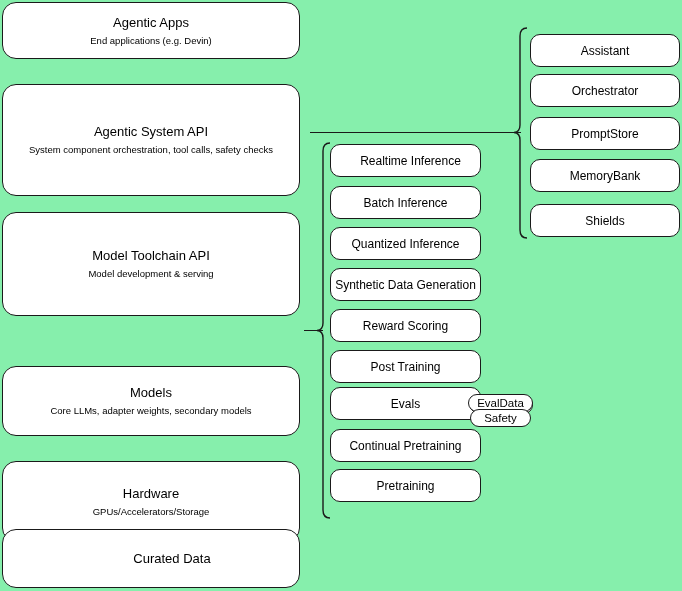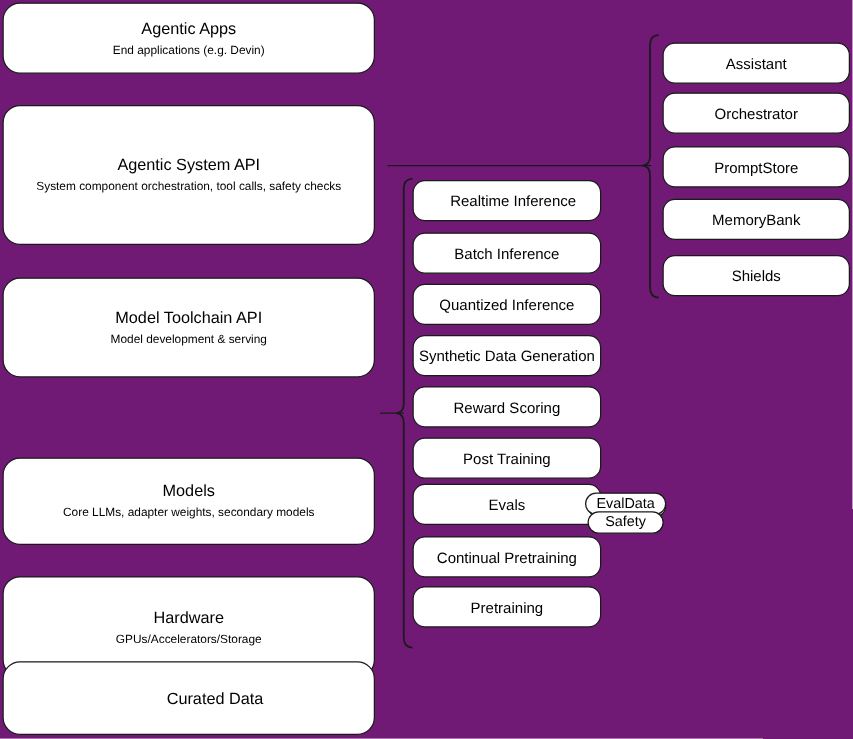--- a/index.html
+++ b/index.html
@@ -4,21 +4,21 @@
 <style>
   html, body {
     margin: 0;
     padding: 0;
     background: #ffffff;
   }
   #canvas {
     position: relative;
     width: 682px;
     height: 591px;
-    background: #701a75;
+    background: #86efac;
     font-family: "Liberation Sans", sans-serif;
     overflow: hidden;
   }
   .node {
     position: absolute;
     box-sizing: border-box;
     border: 1px solid #1a1a1a;
     border-radius: 11px;
     background: #ffffff;
     display: flex;
@@ -90,21 +90,21 @@
   <div class="node layer" style="top:2px; height:57px;">
     <div class="title">Agentic Apps</div>
     <div class="subtitle">End applications (e.g. Devin)</div>
   </div>
 
   <div class="node layer" style="top:84px; height:112px;">
     <div class="title">Agentic System API</div>
     <div class="subtitle">System component orchestration, tool calls, safety checks</div>
   </div>
 
-  <div class="node layer" style="top:222px; height:80px;">
+  <div class="node layer" style="top:212px; height:104px;">
     <div class="title">Model Toolchain API</div>
     <div class="subtitle">Model development &amp; serving</div>
   </div>
 
   <div class="node layer" style="top:366px; height:70px;">
     <div class="title">Models</div>
     <div class="subtitle">Core LLMs, adapter weights, secondary models</div>
   </div>
 
   <div class="node layer" style="top:461px; height:81px;">

